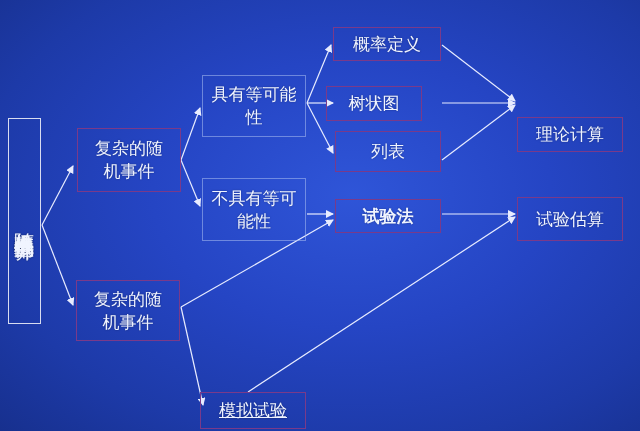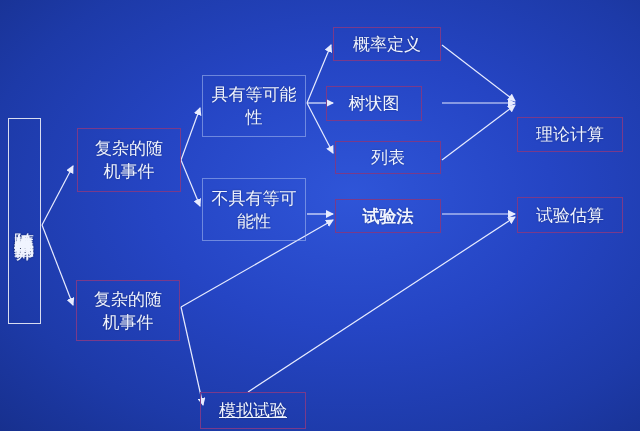--- a/index.html
+++ b/index.html
@@ -83,27 +83,27 @@
 </div>
 
 <div class="node purple" style="left:333px; top:27px; width:108px; height:34px;">
   <span>概率定义</span>
 </div>
 
 <div class="node purple" style="left:326px; top:86px; width:96px; height:35px;">
   <span>树状图</span>
 </div>
 
-<div class="node purple" style="left:335px; top:141px; width:106px; height:33px;">
+<div class="node purple" style="left:335px; top:131px; width:106px; height:41px;">
   <span>列表</span>
 </div>
 
 <div class="node purple" style="left:335px; top:199px; width:106px; height:34px;font-weight:bold;">
   <span>试验法</span>
 </div>
 
 <div class="node purple" style="left:517px; top:86px; width:106px; height:35px;margin-top:31px;">
   <span>理论计算</span>
 </div>
 
-<div class="node purple" style="left:517px; top:197px; width:106px; height:36px;">
+<div class="node purple" style="left:517px; top:197px; width:106px; height:44px;">
   <span>试验估算</span>
 </div>
 
 </body></html>

